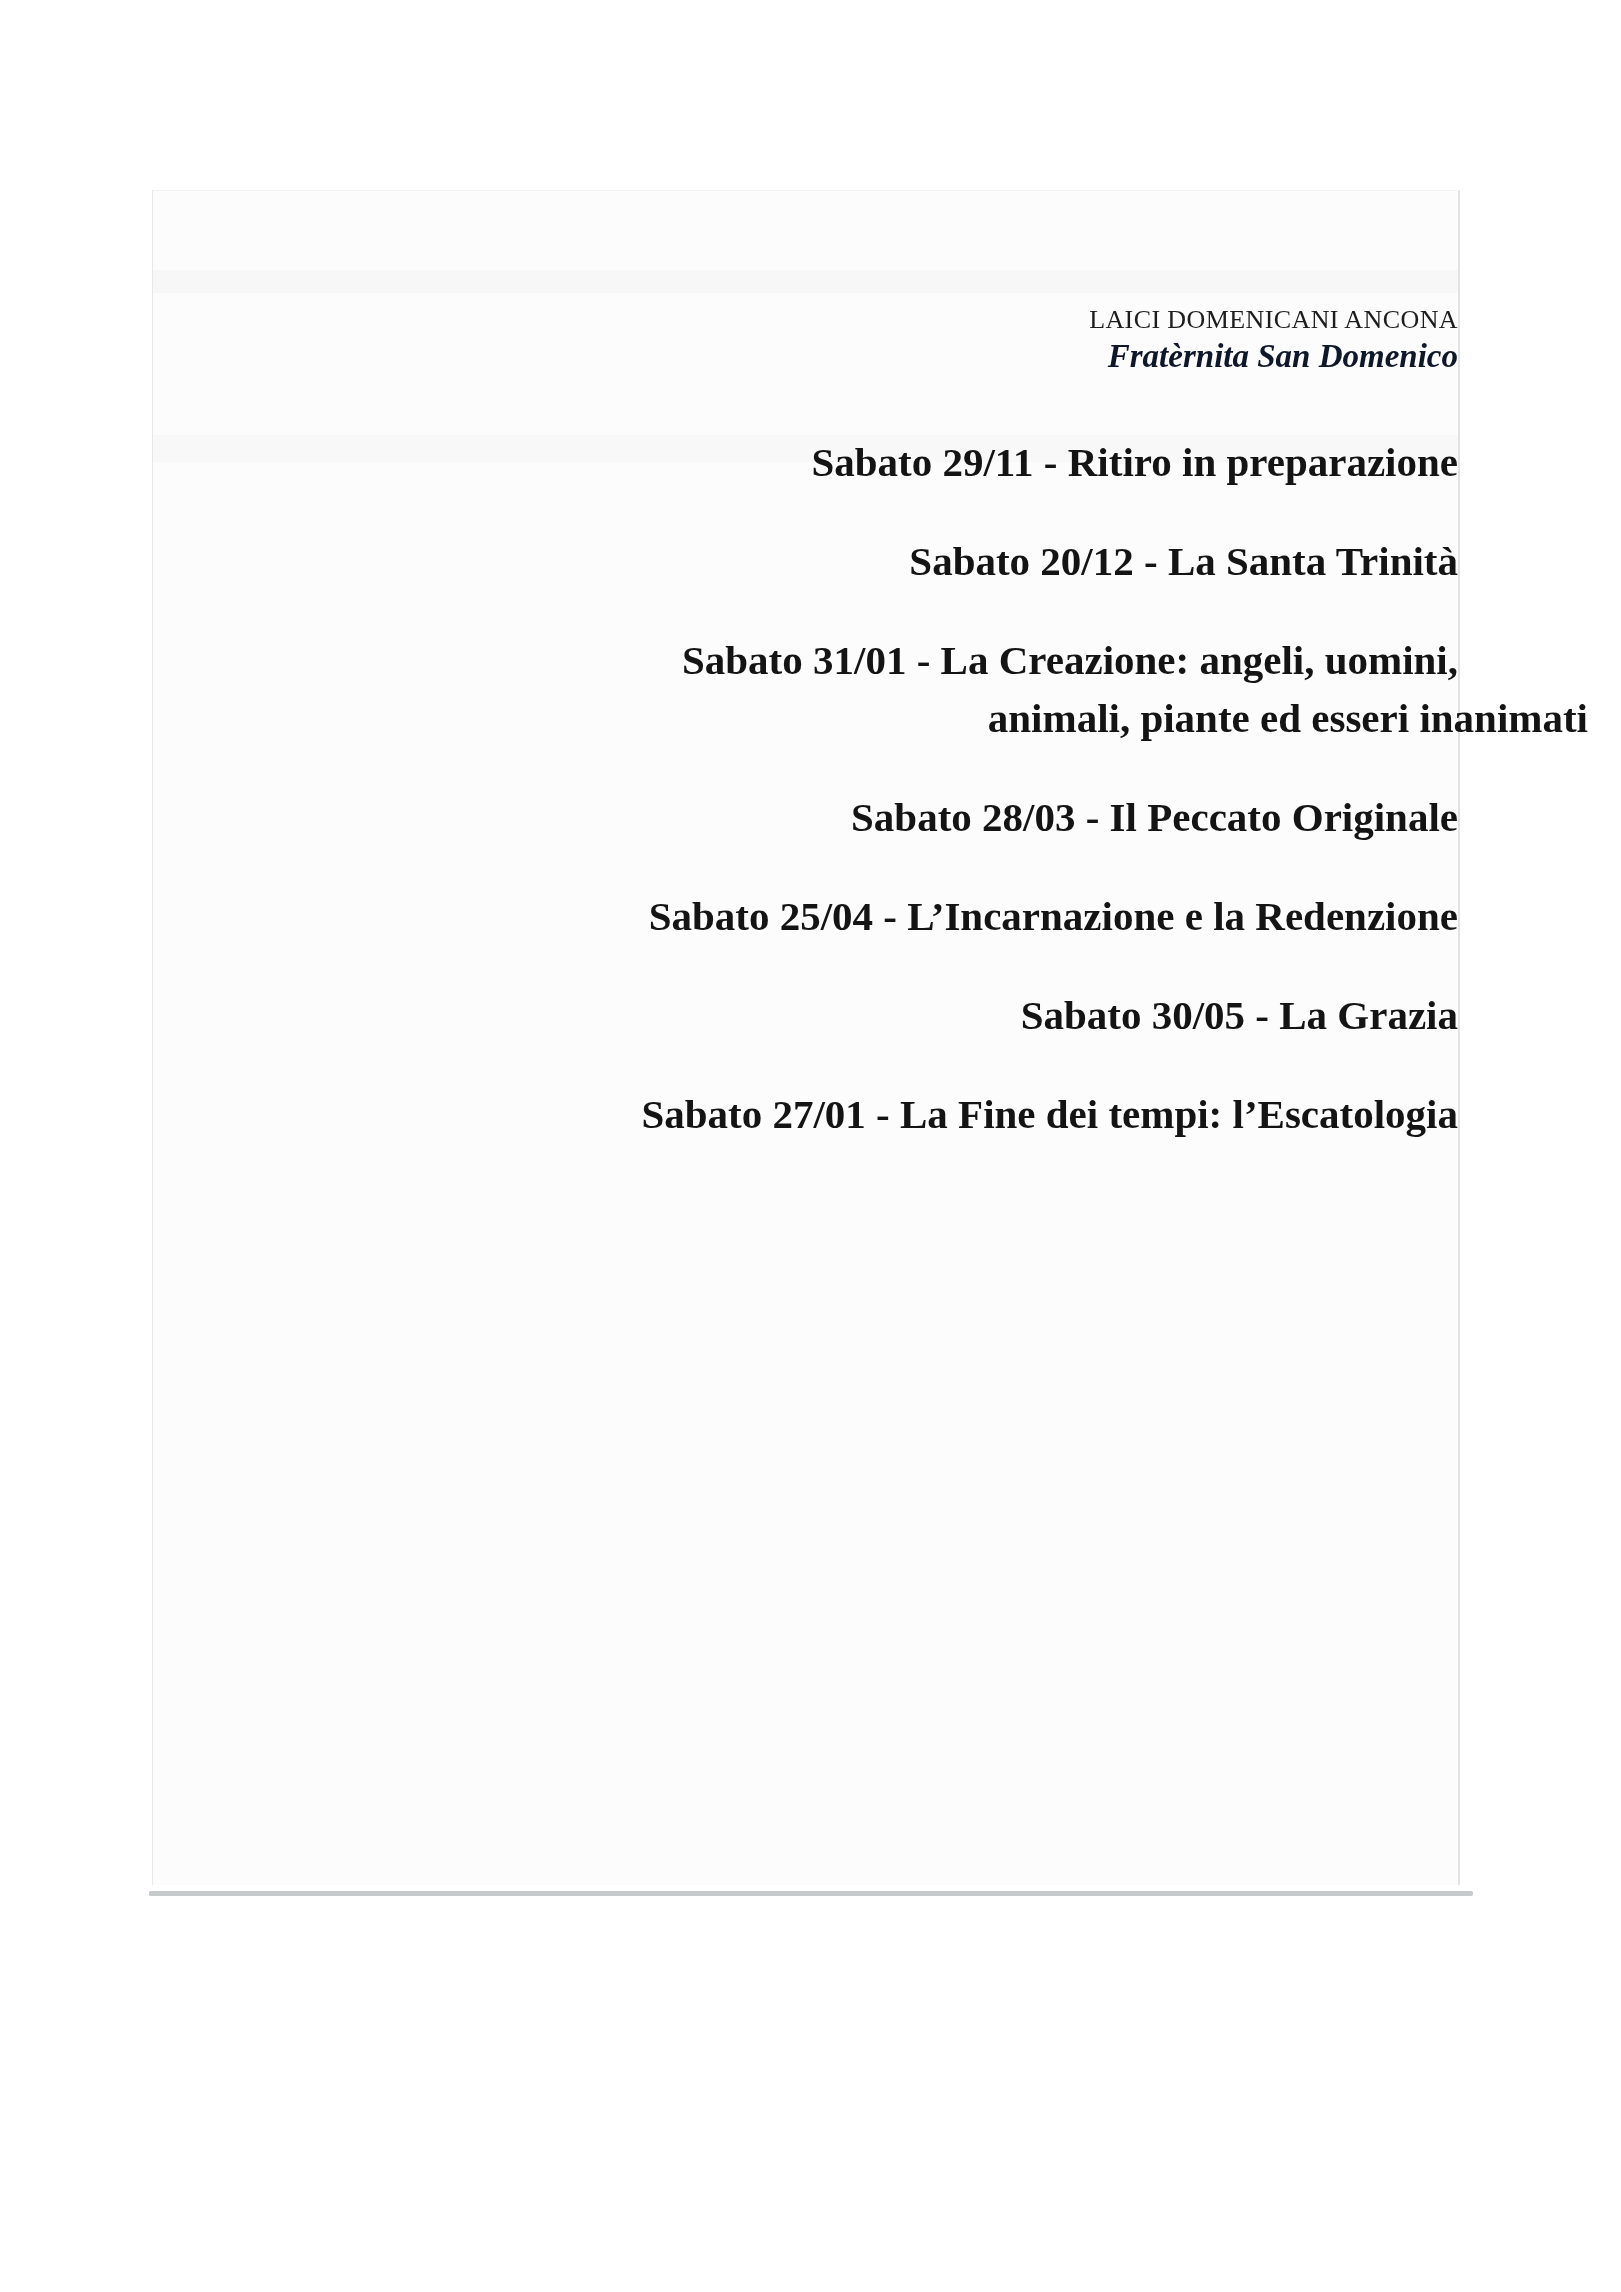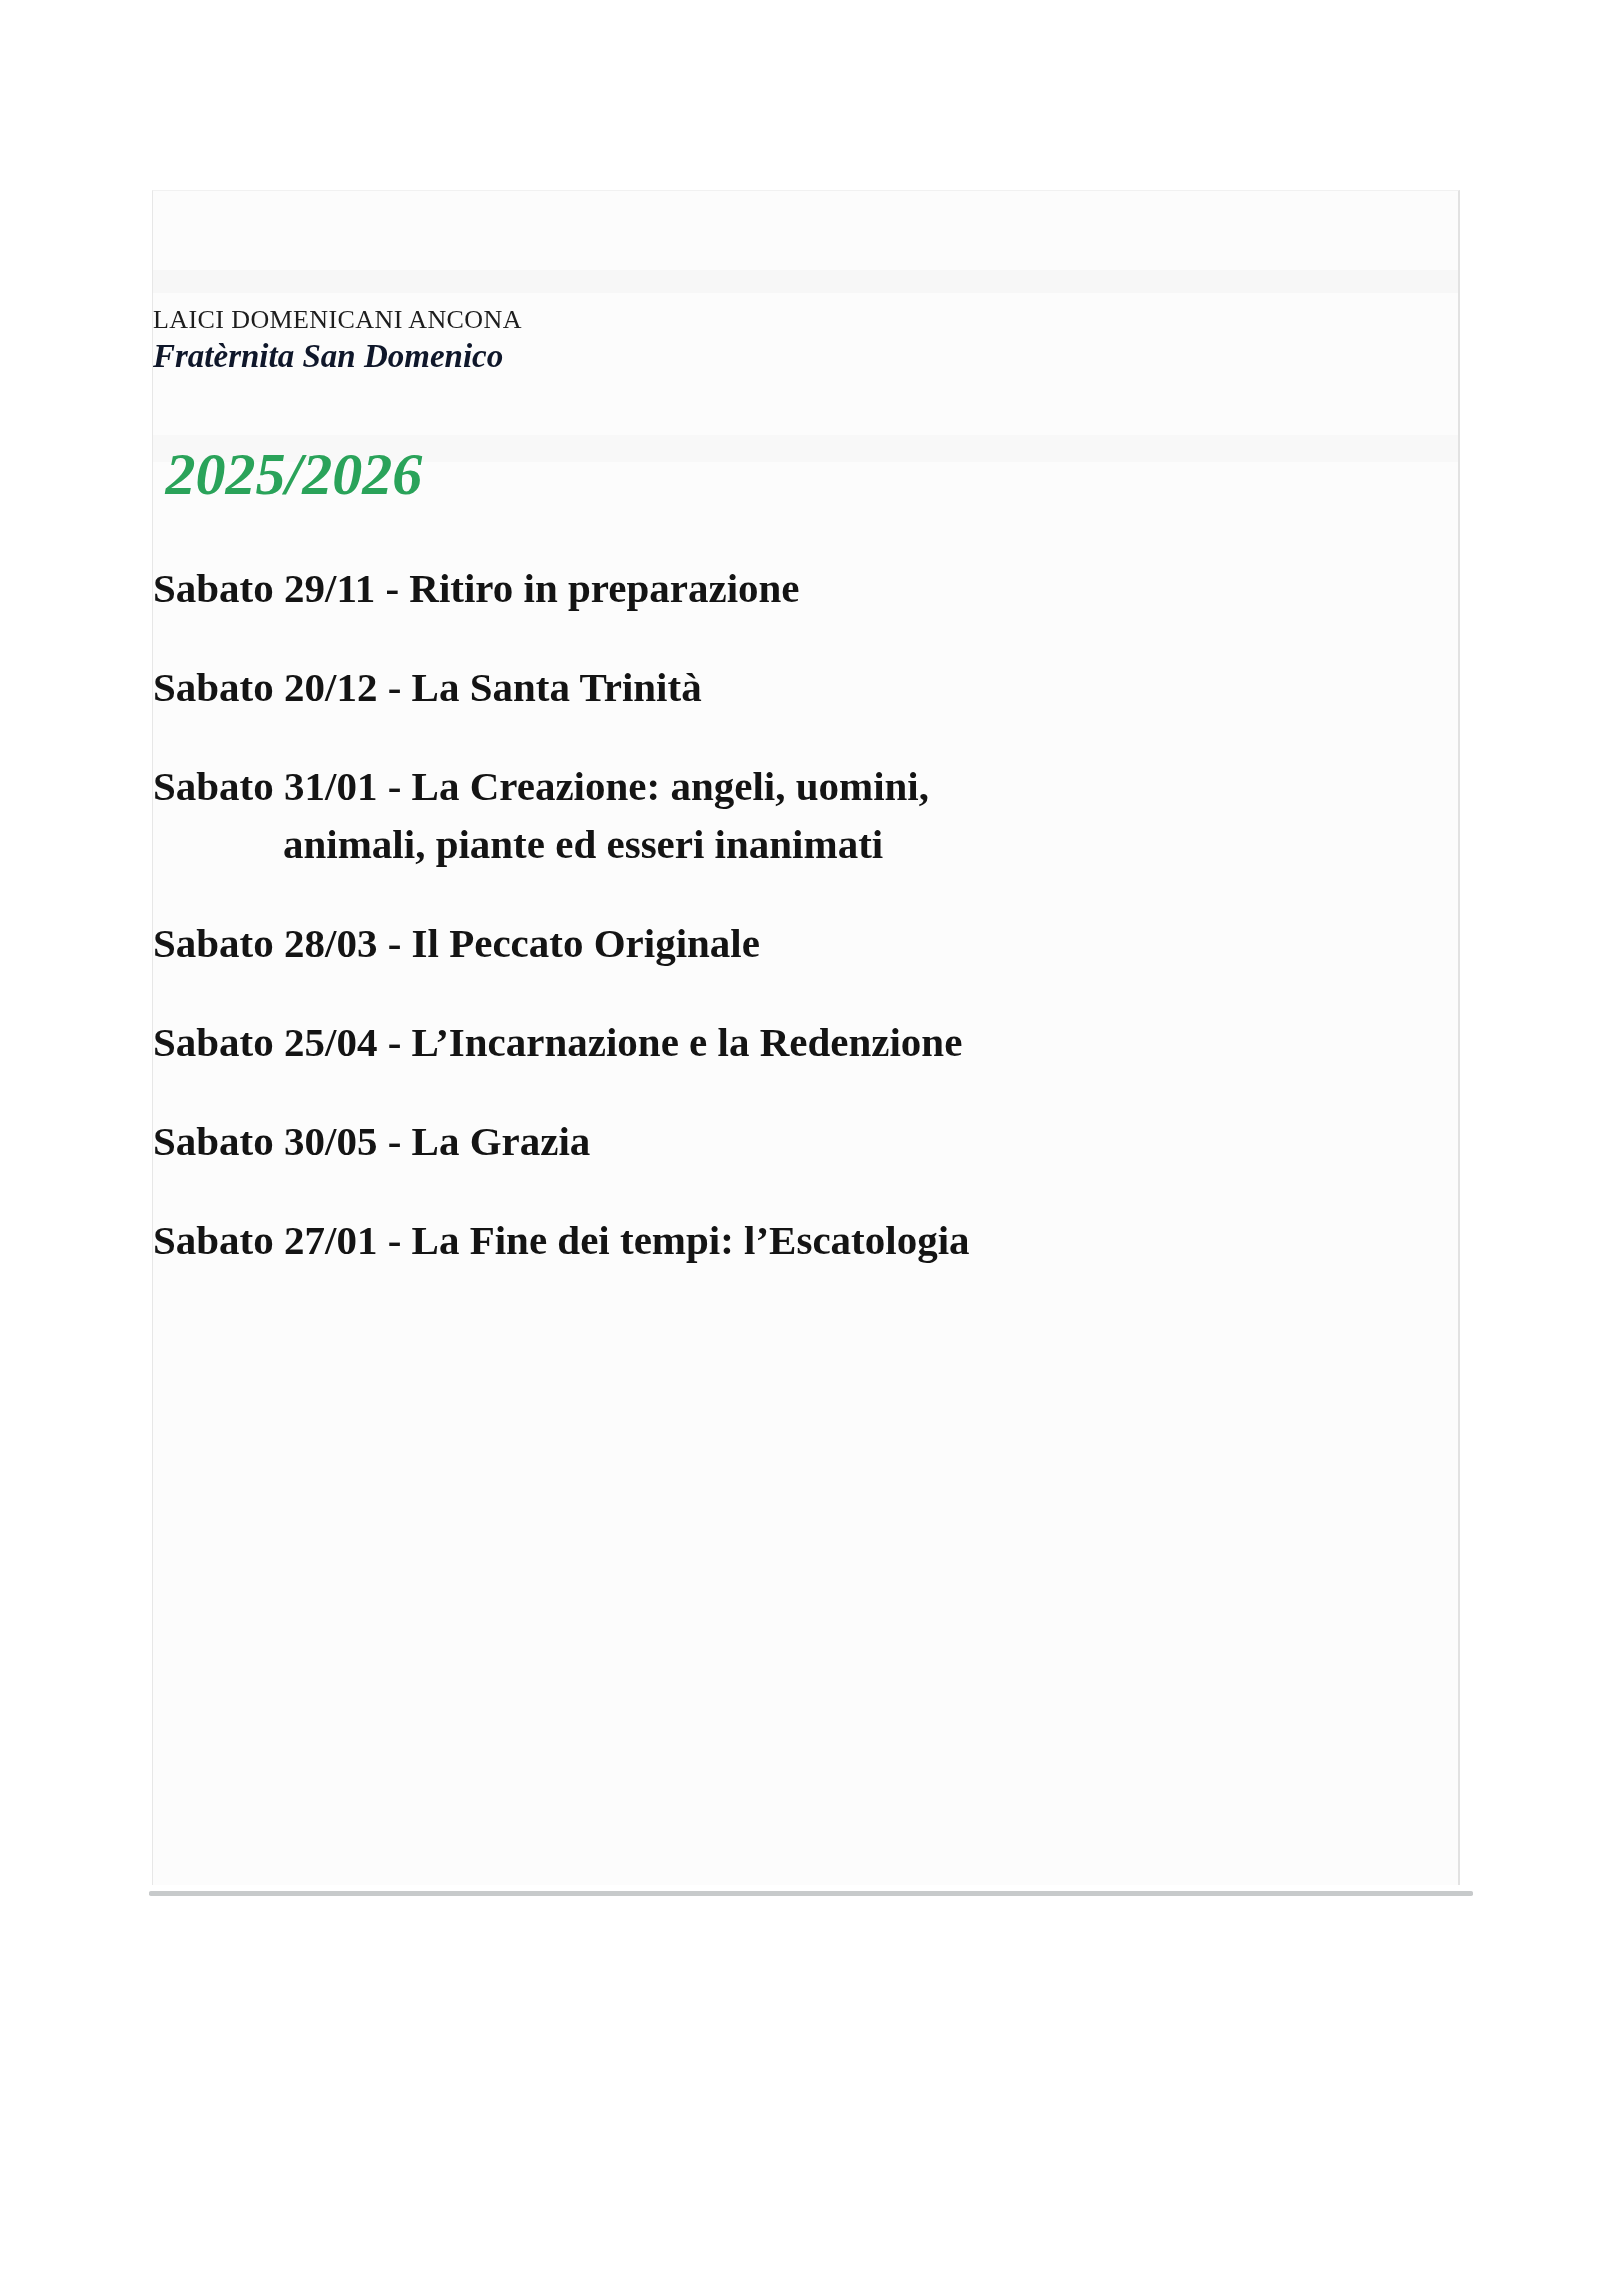--- a/index.html
+++ b/index.html
@@ -20,21 +20,21 @@
     position: absolute;
     left: 152px;
     top: 190px;
     width: 1308px;
     height: 1695px;
     background: #fcfcfc;
     border-left: 1.8px solid #e7e7e7;
     border-right: 2.7px solid #e2e2e2;
     border-top: 1.8px solid #f1f1f1;
     box-sizing: border-box;
-    text-align: left;
+    text-align: right;
     color: var(--ink, #1a1a1a);
   }
   .page-shadow {
     position: absolute;
     left: 149px;
     top: 1891px;
     width: 1324px;
     height: 5.4px;
     background: #c7cacb;
     border-radius: 1.8px;
@@ -102,21 +102,20 @@
   <div class="page">
     <div class="band b1"></div>
     <div class="band b2"></div>
 
     <div class="org">
       <div class="org1">LAICI DOMENICANI ANCONA</div>
       <div class="org2">Fratèrnita San Domenico</div>
     </div>
 
     <div class="title">
-      <div class="yr">2025/2026</div>
     </div>
 
     <div class="events" id="events">
   <div class="event">
     <div class="l1">Sabato 29/11 - Ritiro in preparazione</div>
   </div>
 
   <div class="event">
     <div class="l1">Sabato 20/12 - La Santa Trinità</div>
 

